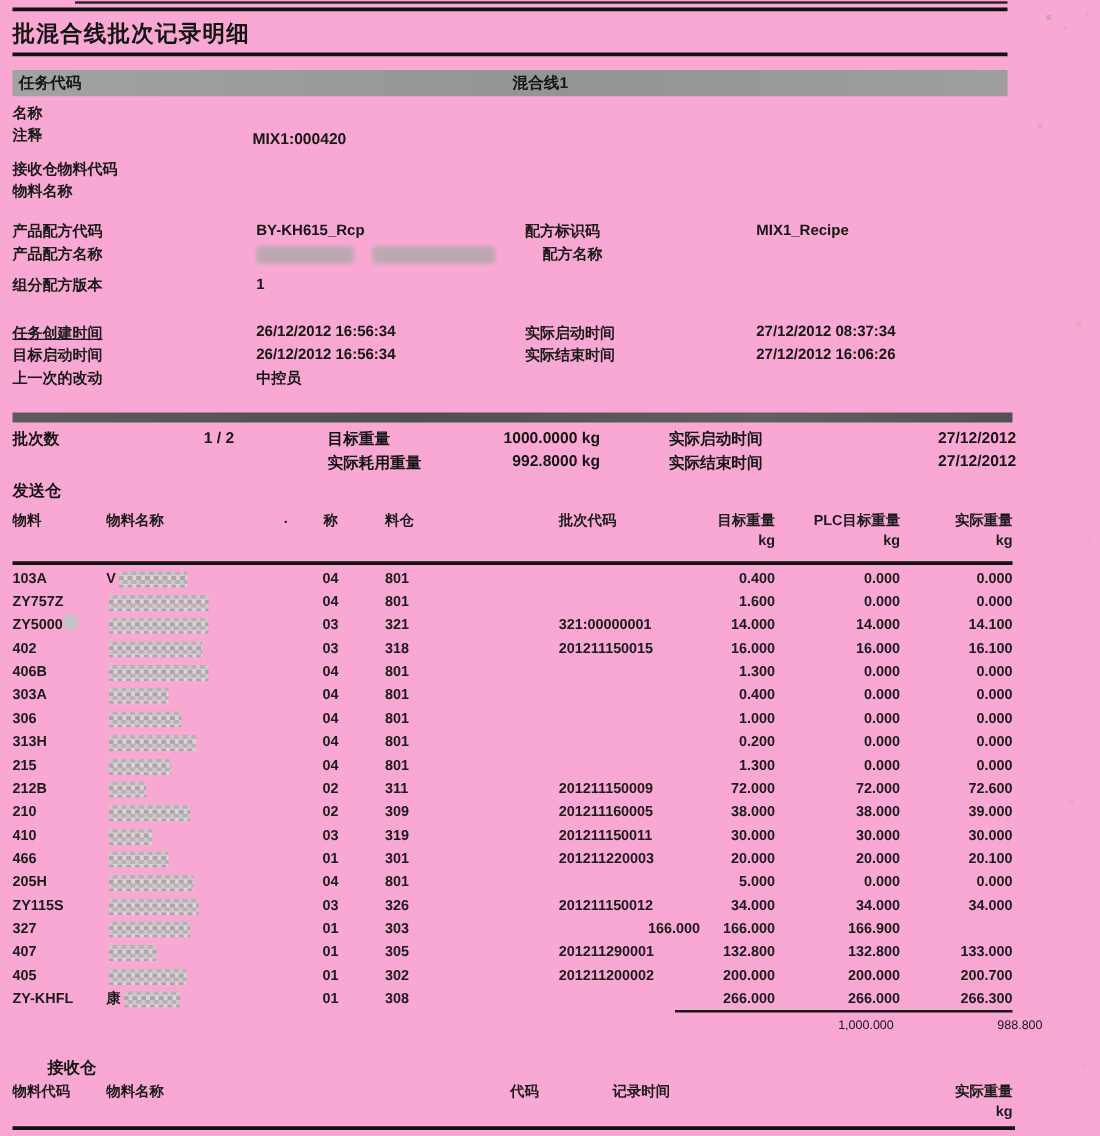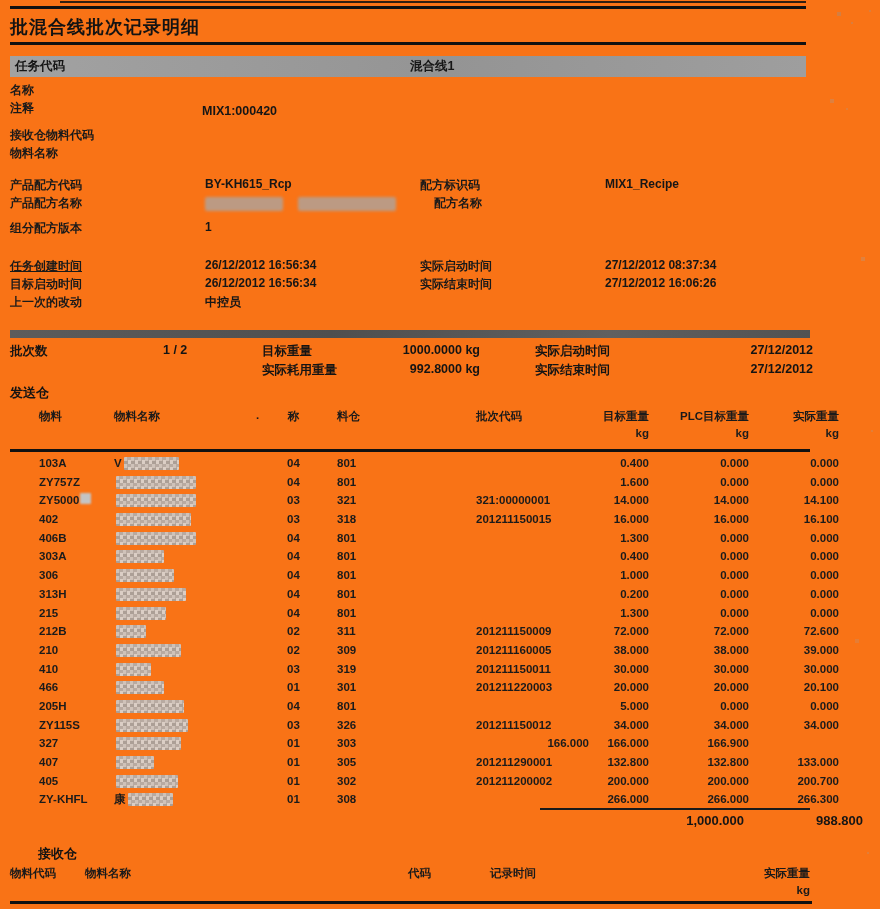--- a/index.html
+++ b/index.html
@@ -1,17 +1,17 @@
 <!DOCTYPE html>
 <html><head>
 <meta charset="utf-8">
 <style>
   html,body{margin:0;padding:0;}
   body{background:#e9e9e7;font-family:"Liberation Sans","DejaVu Sans",sans-serif;}
-  .page{position:relative;width:880px;height:909px;background:#f97316;overflow:hidden;
+  .page{position:relative;width:880px;height:909px;background:#f9a8d4;overflow:hidden;
         color:#1c1c1c;-webkit-font-smoothing:antialiased;}
   .abs{position:absolute;white-space:nowrap;}
   .rule{position:absolute;background:#111;}
   
   .title{position:absolute;left:10px;top:15px;font-size:18px;font-weight:700;letter-spacing:1px;color:#131313;}
   
   .taskbar{position:absolute;left:10px;top:56px;width:796px;height:21px;
            background:linear-gradient(90deg,#a2a2a2,#949494 55%,#9e9e9e);
            font-size:12.5px;font-weight:700;color:#161616;line-height:21px;}
   .taskbar span{position:absolute;top:0;}
@@ -27,36 +27,36 @@
       background:#c4c4c4;filter:blur(1px);border-radius:1px;}
   
   .darkbar{position:absolute;left:10px;top:330px;width:800px;height:8px;
            background:linear-gradient(90deg,#5c5c5c,#4f4f4f 40%,#606060 75%,#525252);}
   
   .sum{font-size:12.5px;font-weight:700;color:#141414;}
   .ra{text-align:right;}
   
   .section-title{font-size:13px;font-weight:700;color:#131313;}
   
-  .tgrid{display:grid;grid-template-columns:75px 152px 45px 55px 223px 60px 100px 90px;width:800px;margin-left:29px;}
+  .tgrid{display:grid;grid-template-columns:75px 152px 45px 55px 223px 60px 100px 90px;width:800px;}
   .thead{position:absolute;left:10px;top:409px;font-size:11.5px;font-weight:700;color:#1a1a1a;}
   .thead .c, .trow .c{white-space:nowrap;overflow:visible;}
   .c.scale{text-align:center;padding-left:10px;box-sizing:border-box;position:relative;}
   .c.bin{padding-left:26px;box-sizing:border-box;}
   .c.batch{padding-left:110px;box-sizing:border-box;}
   .c.num{text-align:right;}
   .kgrow{position:absolute;left:10px;top:427px;font-size:11.5px;font-weight:700;}
   .rows{position:absolute;left:10px;top:454px;}
   .trow{height:18.7px;font-size:11.5px;font-weight:700;color:#1b1b1b;align-items:flex-start;}
   .trow .c{line-height:18.7px;}
   .trow .c .px{margin-top:3px;}
   .name-prefix{margin-right:2px;}
   .scale-dot{position:absolute;left:-10px;top:0;}
   .total-rule{position:absolute;left:540px;top:808px;width:270px;border-top:2px solid #1a1a1a;}
-  .totals{position:absolute;left:10px;top:812px;font-size:13px;font-weight:700;color:#151515;gap:19px;}
+  .totals{position:absolute;left:10px;top:812px;font-size:10px;font-weight:400;color:#151515;gap:19px;}
   .totals .c{line-height:18px;}
   
   .rhead{font-size:11.5px;font-weight:700;color:#1a1a1a;}
   
   .specks{position:absolute;left:0;top:0;width:2px;height:2px;background:transparent;
     box-shadow:838px 13px 0 1px rgba(145,145,145,.35),
                851px 22px 0 0 rgba(150,150,150,.30),
                869px 10px 0 0 rgba(150,150,150,.28),
                831px 100px 0 1px rgba(160,160,160,.30),
                846px 108px 0 0 rgba(160,160,160,.25),

